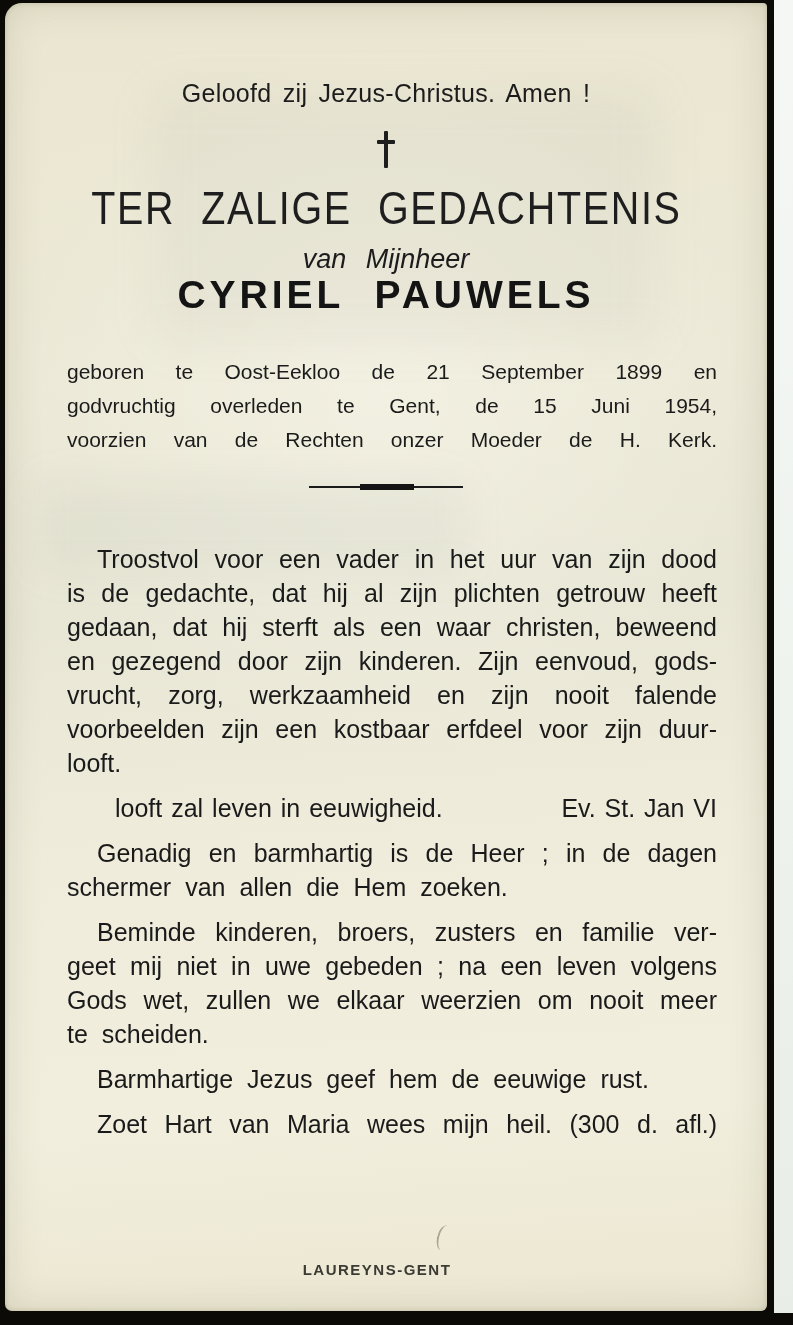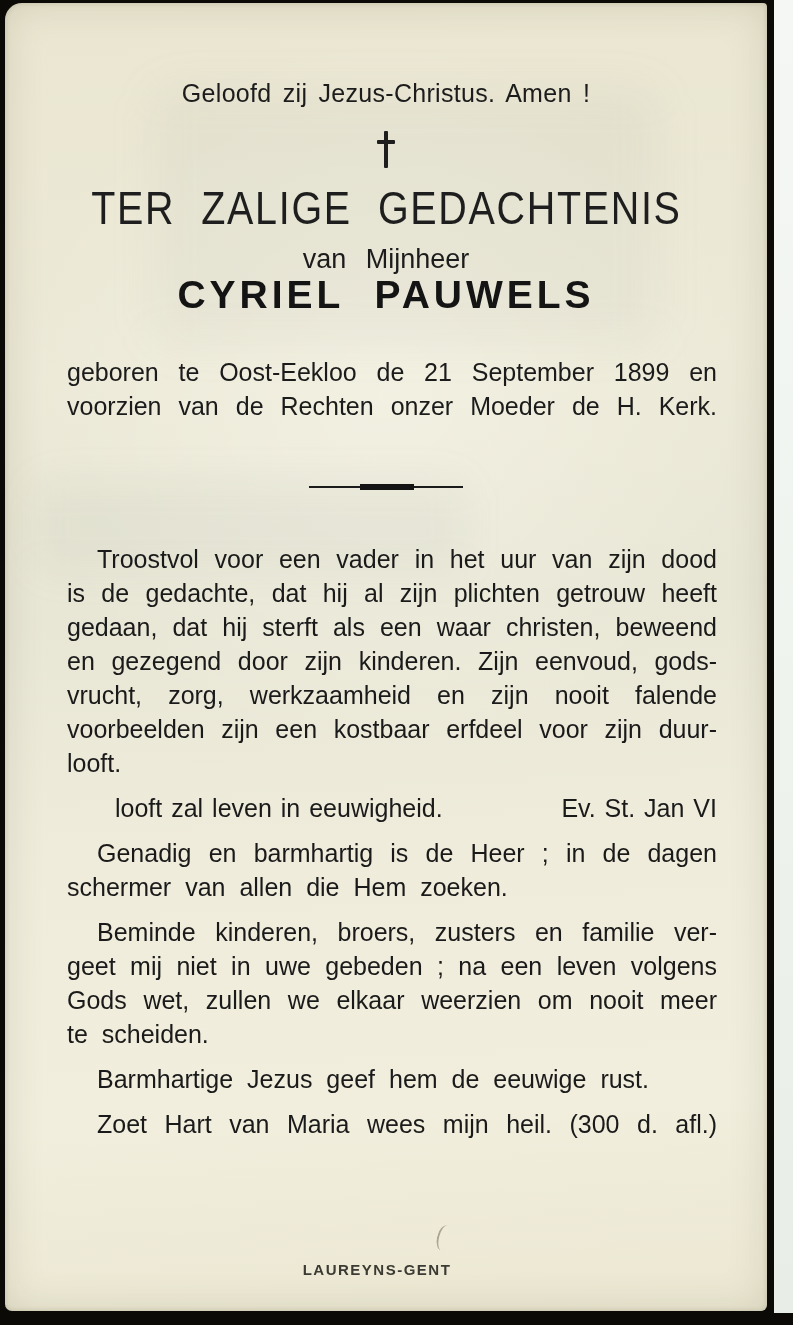--- a/index.html
+++ b/index.html
@@ -65,33 +65,34 @@
     letter-spacing: 2px; word-spacing: 16px;
     color: #1e1e1e;
   }
   .memorial-title .squeeze { display: inline-block; transform: scaleX(0.84); transform-origin: 50% 50%; }
 
   .subtitle {
     position: absolute; top: 241px; left: 0; width: 100%;
     text-align: center;
     font-size: 27px; word-spacing: 12px;
     color: #1c1c1c;
+    font-style: italic;
   }
 
   .deceased-name {
     position: absolute; top: 270px; left: 0; width: 100%;
     text-align: center;
     font-size: 39px; font-weight: 800;
     letter-spacing: 4px; word-spacing: 16px;
     color: #141414;
   }
 
   .vitals {
     position: absolute; top: 352px; left: 62px; width: 650px;
-    font-size: 25px; line-height: 34px;
+    font-size: 21px; line-height: 34px;
   }
 
   .divider {
     position: absolute; top: 483px; left: 50%; margin-left: -77px;
     width: 154px; height: 2px; background: #1b1b1b;
   }
   .divider::after {
     content: ""; position: absolute; left: 51px; top: -2px;
     width: 54px; height: 6px; background: #141414;
   }
@@ -136,20 +137,21 @@
   <div class="memorial-title">
     <span class="squeeze">TER ZALIGE GEDACHTENIS</span>
   </div>
 
   <div class="subtitle">van Mijnheer</div>
 
   <div class="deceased-name">CYRIEL PAUWELS</div>
 
   <div class="vitals">
     <div class="jline">geboren te Oost-Eekloo de 21 September 1899 en</div>
+    <div class="jline">godvruchtig overleden te Gent, de 15 Juni 1954,</div>
     <div class="jline">voorzien van de Rechten onzer Moeder de H. Kerk.</div>
   </div>
 
   <div class="divider"></div>
 
   <div class="body-text">
 
     <div class="para">
       <div class="jline indent">Troostvol voor een vader in het uur van zijn dood</div>
       <div class="jline">is de gedachte, dat hij al zijn plichten getrouw heeft</div>

